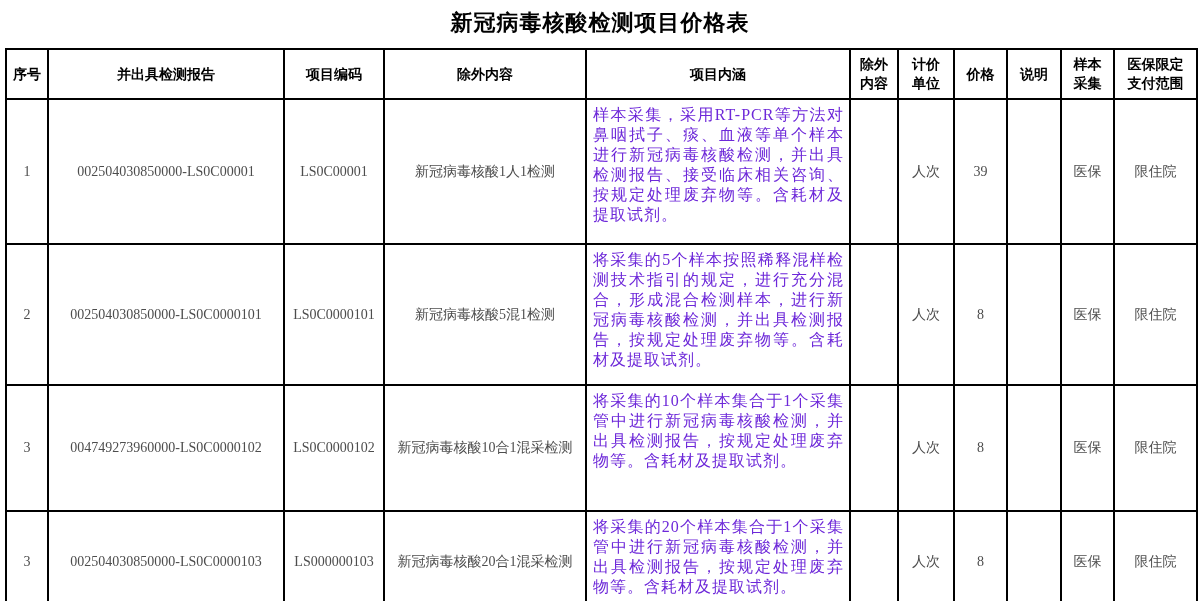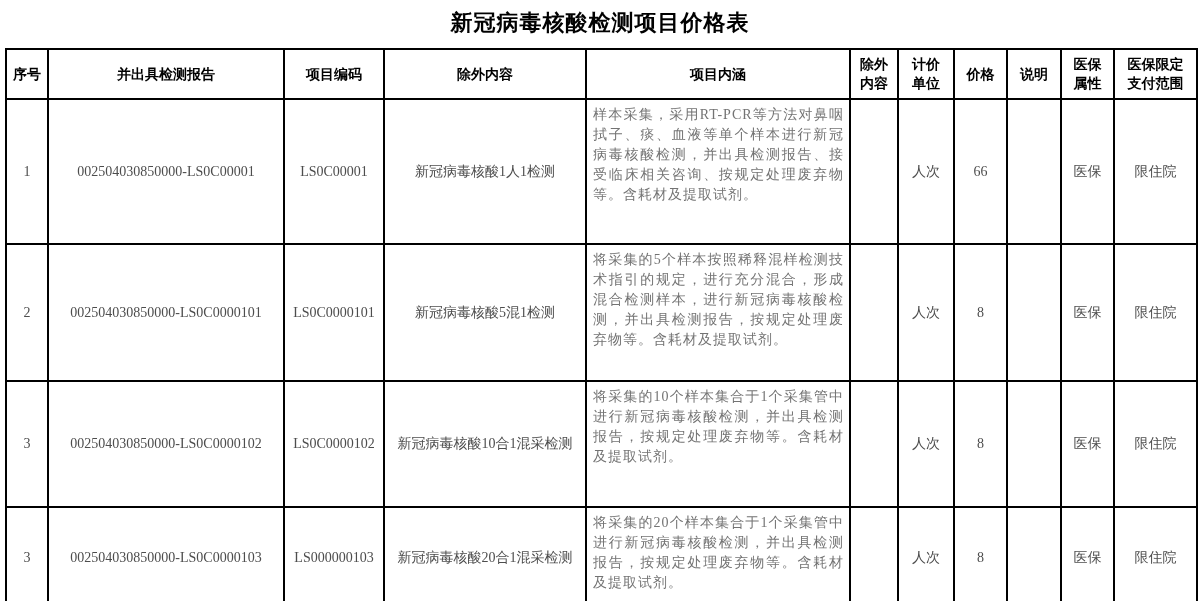--- a/index.html
+++ b/index.html
@@ -44,24 +44,24 @@
     color: #4d4d4d;
     text-align: center;
     vertical-align: middle;
     padding: 2px 3px;
     line-height: 1.4;
   }
   td.desc {
     text-align: justify;
     vertical-align: top;
     padding: 5px 5px 14px 6px;
-    font-size: 14px;
+    font-size: 16px;
     line-height: 20px;
     letter-spacing: 1px;
-    color: #737373;
+    color: #6d28d9;
   }
   td.code { letter-spacing: 0px; }
   th .wrap2 { display: inline-block; max-width: 2.3em; }
   th .wrap4 { display: inline-block; max-width: 4.3em; text-align: center; }
   tr.r-head { height: 50px; padding-left: 31px; }
   tr.r-1 { height: 145px; }
   tr.r-2 { height: 137px; }
   tr.r-3 { height: 126px; }
   tr.r-4 { height: 96px; }
 </style>
@@ -90,54 +90,54 @@
       <tr class="r-head">
         <th><span>序号</span></th>
         <th><span>并出具检测报告</span></th>
         <th><span>项目编码</span></th>
         <th><span>除外内容</span></th>
         <th><span>项目内涵</span></th>
         <th><span class="wrap2">除外内容</span></th>
         <th><span class="wrap2">计价单位</span></th>
         <th><span>价格</span></th>
         <th><span>说明</span></th>
-        <th><span class="wrap2">医保属性</span></th>
+        <th><span class="wrap2">样本采集</span></th>
         <th><span class="wrap4">医保限定支付范围</span></th>
       </tr>
     </thead>
     <tbody>
       <tr class="r-1">
         <td>1</td>
         <td class="code">002504030850000-LS0C00001</td>
         <td class="code">LS0C00001</td>
         <td>新冠病毒核酸1人1检测</td>
         <td class="desc">样本采集，采用RT-PCR等方法对鼻咽拭子、痰、血液等单个样本进行新冠病毒核酸检测，并出具检测报告、接受临床相关咨询、按规定处理废弃物等。含耗材及提取试剂。</td>
         <td></td>
         <td>人次</td>
-        <td>66</td>
+        <td>39</td>
         <td></td>
         <td>医保</td>
         <td>限住院</td>
       </tr>
       <tr class="r-2">
         <td>2</td>
         <td class="code">002504030850000-LS0C0000101</td>
         <td class="code">LS0C0000101</td>
         <td>新冠病毒核酸5混1检测</td>
         <td class="desc">将采集的5个样本按照稀释混样检测技术指引的规定，进行充分混合，形成混合检测样本，进行新冠病毒核酸检测，并出具检测报告，按规定处理废弃物等。含耗材及提取试剂。</td>
         <td></td>
         <td>人次</td>
         <td>8</td>
         <td></td>
         <td>医保</td>
         <td>限住院</td>
       </tr>
       <tr class="r-3">
         <td>3</td>
-        <td class="code">002504030850000-LS0C0000102</td>
+        <td class="code">004749273960000-LS0C0000102</td>
         <td class="code">LS0C0000102</td>
         <td>新冠病毒核酸10合1混采检测</td>
         <td class="desc">将采集的10个样本集合于1个采集管中进行新冠病毒核酸检测，并出具检测报告，按规定处理废弃物等。含耗材及提取试剂。</td>
         <td></td>
         <td>人次</td>
         <td>8</td>
         <td></td>
         <td>医保</td>
         <td>限住院</td>
       </tr>

